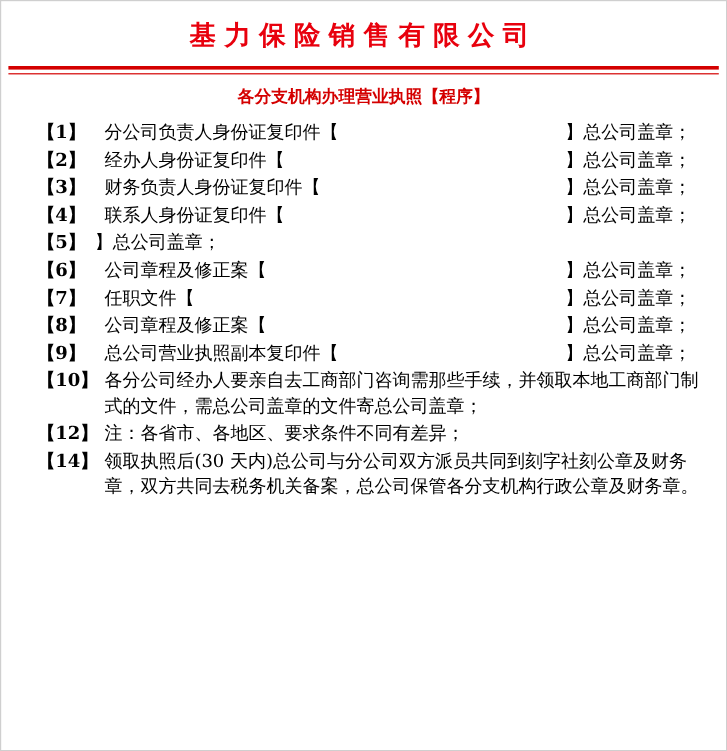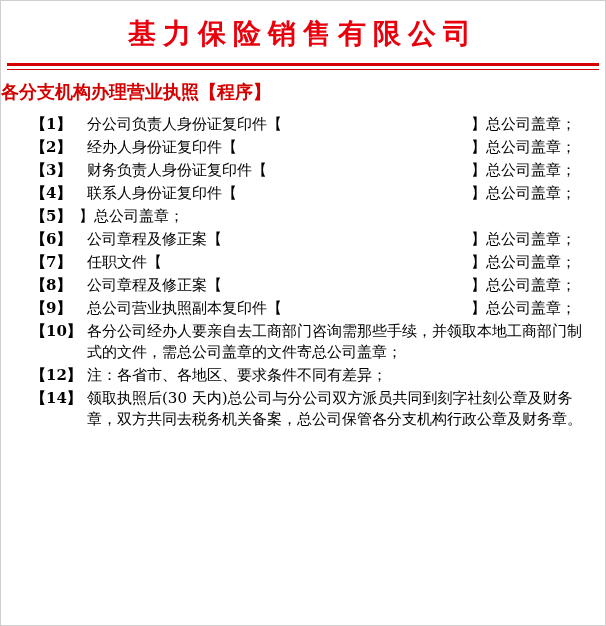--- a/index.html
+++ b/index.html
@@ -17,21 +17,21 @@
     position: relative;
     width: 606px;
     height: 626px;
     box-sizing: border-box;
     border: 1px solid #cfcfcf;
     background: #ffffff;
   }
   .company-title {
     text-align: center;
     color: #e8000d;
-    font-size: 28px;
+    font-size: 22px;
     font-weight: bold;
     letter-spacing: 7px;
     padding-top: 14px;
     padding-bottom: 8px;
     font-family: "DejaVu Serif", "Liberation Serif", serif;
   }
   .rule-wrap {
     padding: 0 6px;
     margin-top: 2px;
     margin-bottom: 10px;
@@ -41,23 +41,23 @@
     background: #d40000;
     width: 100%;
   }
   .rule-thin {
     height: 1px;
     background: #d40000;
     width: 100%;
     margin-top: 3px;
   }
   .doc-title {
-    text-align: left;
+    text-align: center;
     color: #d40000;
-    font-size: 18px;
+    font-size: 14px;
     font-weight: bold;
     margin: 8px 0 10px 0;
     font-family: "DejaVu Serif", "Liberation Serif", serif;
   }
   .items {
     padding: 0 12px 0 30px;
   }
   .item {
     display: flex;
     align-items: flex-start;

